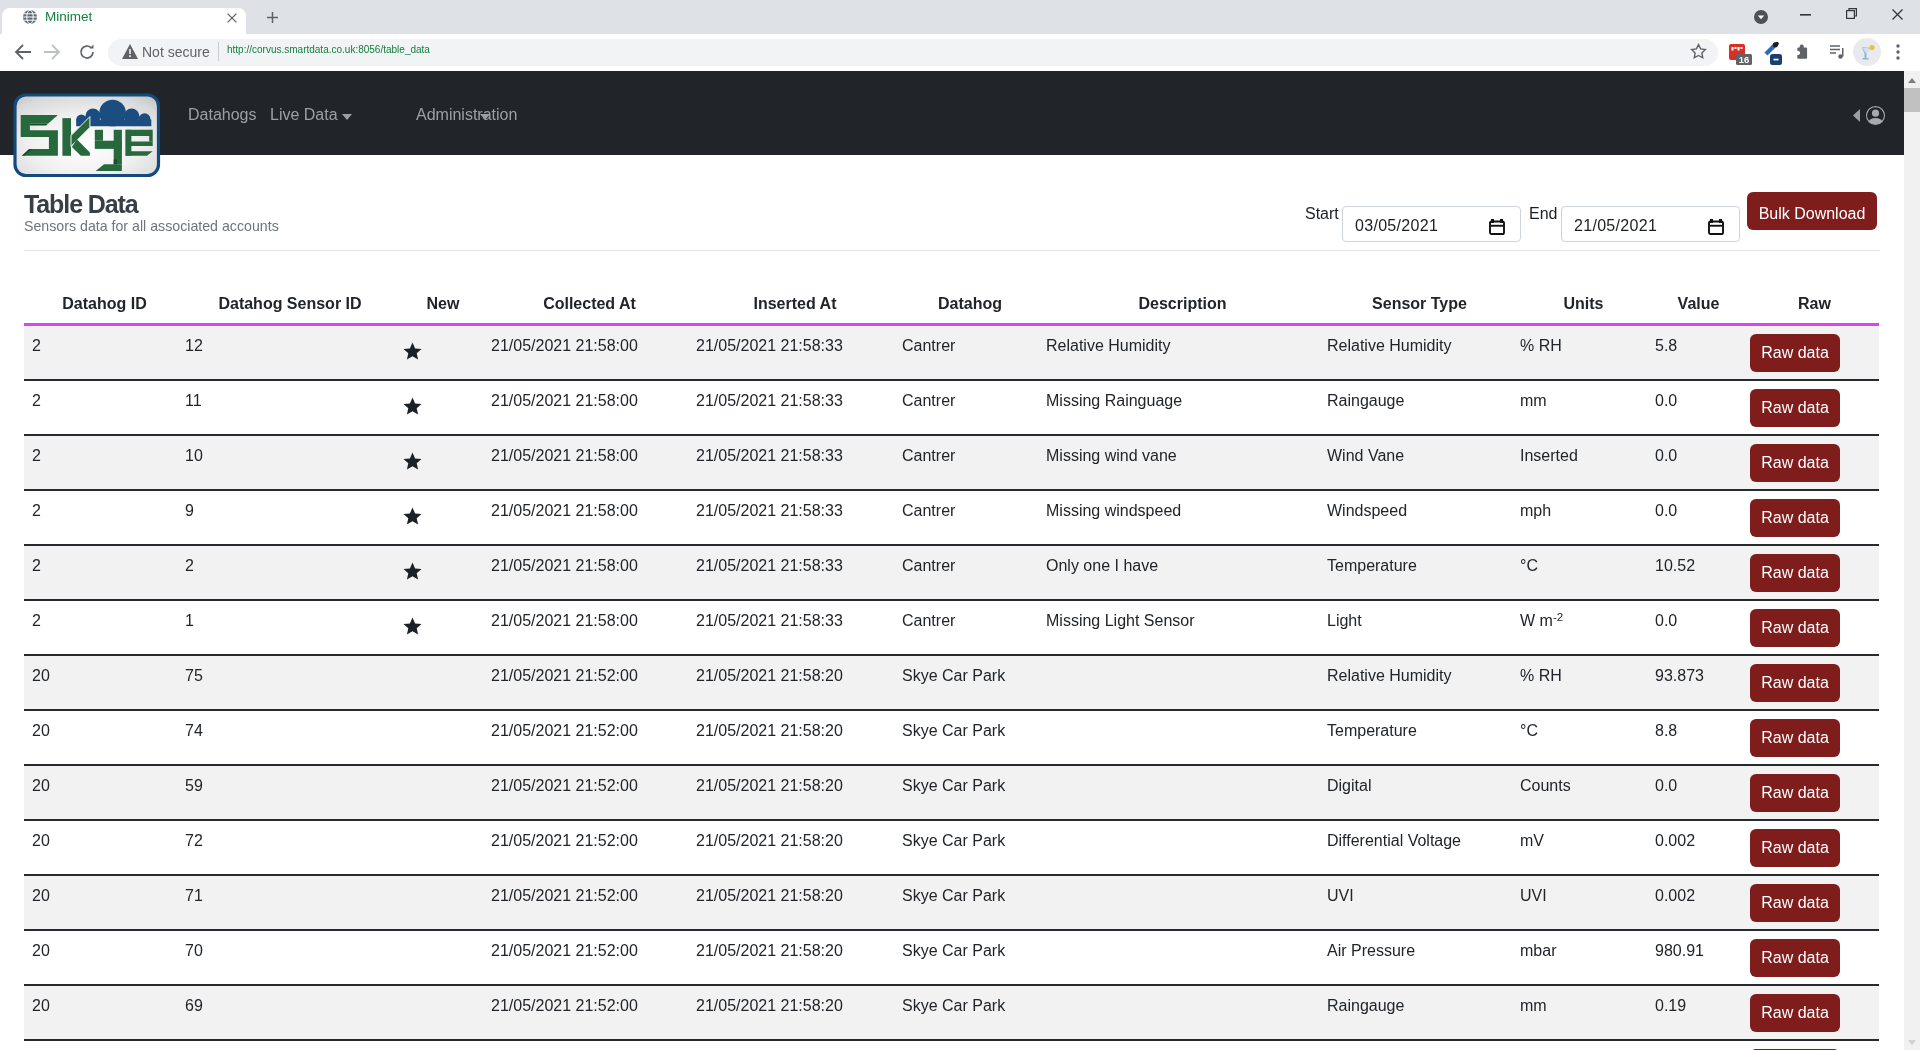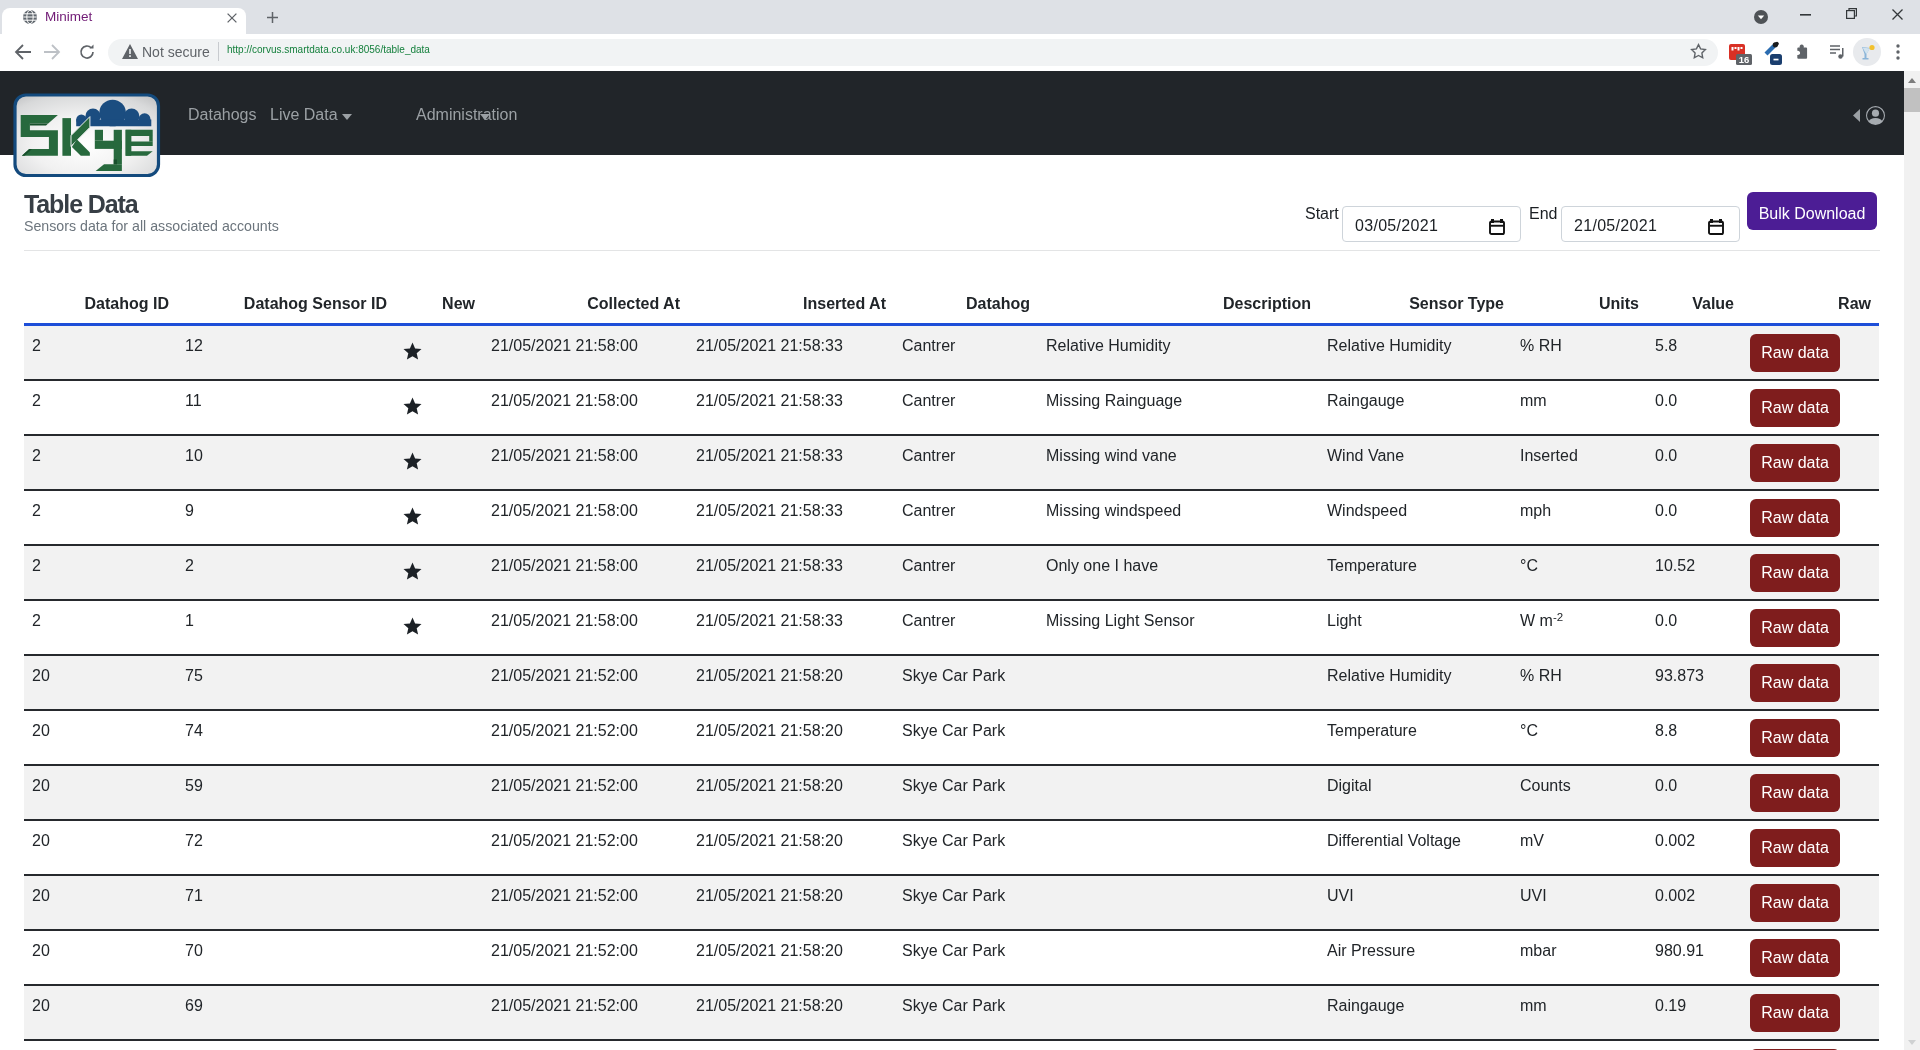--- a/index.html
+++ b/index.html
@@ -3,46 +3,46 @@
 <meta charset="utf-8">
 <style>
 * { box-sizing: border-box; margin: 0; padding: 0; }
 html,body { width:1920px; height:1050px; overflow:hidden; }
 body { font-family:"Liberation Sans",sans-serif; background:#fff; position:relative; }
 .abs { position:absolute; }
 
 
 #tabbar { position:absolute; left:0; top:0; width:1920px; height:34px; background:#dee1e6; }
 #tab { position:absolute; left:2px; top:8px; width:244px; height:26px; background:#fff; border-radius:8px 8px 0 0; }
-#tabtitle { position:absolute; left:45px; top:8.5px; font-size:13.5px; color:#701a75; }
+#tabtitle { position:absolute; left:45px; top:8.5px; font-size:13.5px; color:#15803d; }
 #toolbar { position:absolute; left:0; top:34px; width:1920px; height:37px; background:#fff; }
 #pill { position:absolute; left:108px; top:38.5px; width:1610px; height:27px; border-radius:13.5px; background:#f1f3f4; }
 .chromeicon { position:absolute; }
 #notsecure { position:absolute; left:142px; top:44px; font-size:14px; color:#5f6368; }
 #urltext { position:absolute; left:227px; top:44px; font-size:10px; color:#15803d; }
 #urldivider { position:absolute; left:218px; top:42px; width:1px; height:19px; background:#c8cbcf; }
 
 
 #navbar { position:absolute; left:0; top:71px; width:1920px; height:84px; background:#212529; }
 .navlink { position:absolute; font-size:16px; color:#9ba0a4; }
 
 
 #h-title { position:absolute; left:24px; top:190px; font-size:25px; font-weight:700; letter-spacing:-1.1px; color:#373e45; }
 #h-sub { position:absolute; left:24px; top:217.5px; font-size:14.2px; color:#6c757d; }
 #hr { position:absolute; left:24px; top:250px; width:1856px; height:1px; background:#e3e4e5; }
 
 
 .ctl-label { position:absolute; font-size:16px; color:#1b1f23; }
 .dateinput { position:absolute; top:193.5px; width:179px; height:36px; border:1px solid #ced4da; border-radius:4px; background:#fff;margin-top:12px; }
 .dateinput span { position:absolute; left:12px; top:10px; font-size:16px; letter-spacing:0.3px; color:#1b1f23; }
-#bulkbtn { position:absolute; left:1747px; top:191.5px; width:130px; height:38px; background:#4c1d95; border-radius:6px; color:#fff; font-size:16px; text-align:center; line-height:43px; }
+#bulkbtn { position:absolute; left:1747px; top:191.5px; width:130px; height:38px; background:#7f1d1d; border-radius:6px; color:#fff; font-size:16px; text-align:center; line-height:43px; }
 
 
 #dtable { position:absolute; left:24px; top:284px; width:1855px; border-collapse:collapse; table-layout:fixed; font-size:16px; color:#212529; }
-#dtable th { font-weight:700; text-align:right; padding:8px 8px 7px 16px; border-bottom:3px solid #1d4ed8; line-height:24px; }
+#dtable th { font-weight:700; text-align:center; padding:8px 8px 7px 16px; border-bottom:3px solid #d946ef; line-height:24px; }
 #dtable td sup { font-size:11.5px; line-height:0; vertical-align:baseline; position:relative; top:-5px; } #dtable td { padding:8px 8px 7px 8px; border-bottom:2px solid #26292d; vertical-align:top; line-height:24px; }
 #dtable tr.odd td { background:#f2f2f2; }
 .rawbtn { display:block; width:90px; height:38px; background:#7f1d1d; border-radius:6px; color:#fff; font-size:16px; text-align:center; line-height:38px; }
 .starcell svg { display:block; margin-top:8px; }
 
 
 #sbar { position:absolute; left:1904px; top:71px; width:16px; height:979px; background:#f1f1f1; }
 #sthumb { position:absolute; left:1904px; top:88px; width:16px; height:24px; background:#c1c1c1; }
 </style>
 </head>

